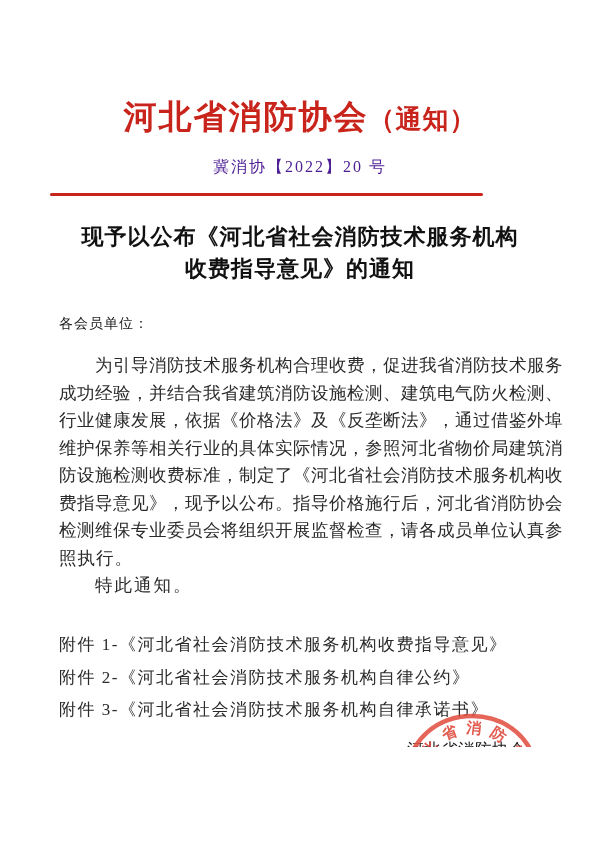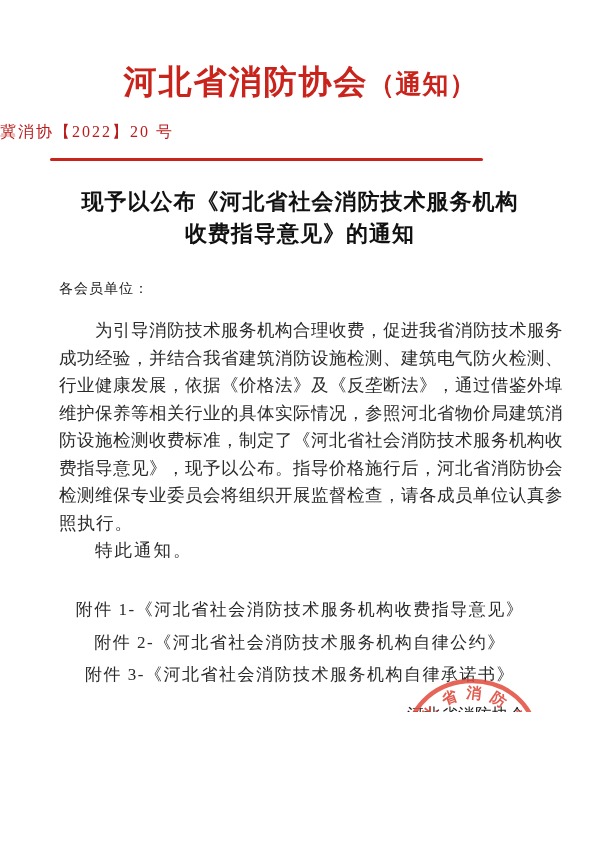--- a/index.html
+++ b/index.html
@@ -3,40 +3,41 @@
 <meta charset="utf-8">
 <style>
   html,body{margin:0;padding:0;background:#ffffff;}
   .page{
     position:relative;
     width:600px;height:712px;
     background:#ffffff;
     overflow:hidden;
     font-family:"Liberation Serif","DejaVu Serif",serif;
     color:#1c1c1c;
+    margin-top:35px;
   }
   
   .org-title{
     position:absolute;top:60px;left:0;width:600px;
     text-align:center;
     color:#c9241c;
     font-weight:bold;
     font-size:33px;
     letter-spacing:2px;
     line-height:44px;
     white-space:nowrap;
   }
   .org-title .suffix{font-size:26px;letter-spacing:1px;}
   
   .doc-number{
     position:absolute;top:122px;left:0;width:600px;
-    text-align:left;
+    text-align:center;
     font-size:16px;
     letter-spacing:2px;
-    color:#b91c1c;
+    color:#4c1d95;
   }
   
   .red-line{
     position:absolute;top:158px;left:50px;width:433px;height:3px;
     background:#c9241c;border-radius:2px;
   }
   
   .doc-title{
     position:absolute;top:186px;left:0;width:600px;
     text-align:center;
@@ -64,21 +65,21 @@
   }
   .body-line.indent{padding-left:36px;width:446px;}
   .body-line.short{text-align:center;text-align-last:left;letter-spacing:1px;}
   .closing-line{
     height:27.5px;line-height:27.5px;
     padding-left:36px;letter-spacing:2px;
   }
   
   .attachments{
     position:absolute;top:594px;left:59px;width:482px;
-    font-size:17px;color:#2a2a2a;text-align:center;
+    font-size:17px;color:#2a2a2a;
   }
   .attachment-line{height:32.7px;line-height:32.7px;letter-spacing:1.5px;white-space:nowrap;}
   
   .sig-org{
     position:absolute;top:704px;left:404px;width:125px;
     text-align:center;font-size:16.5px;letter-spacing:0.5px;color:#1a1a1a;z-index:1;
   }
   .sig-date{
     position:absolute;top:736px;left:388px;width:142px;
     text-align:center;font-size:20px;letter-spacing:0.5px;color:#1a1a1a;z-index:1;

